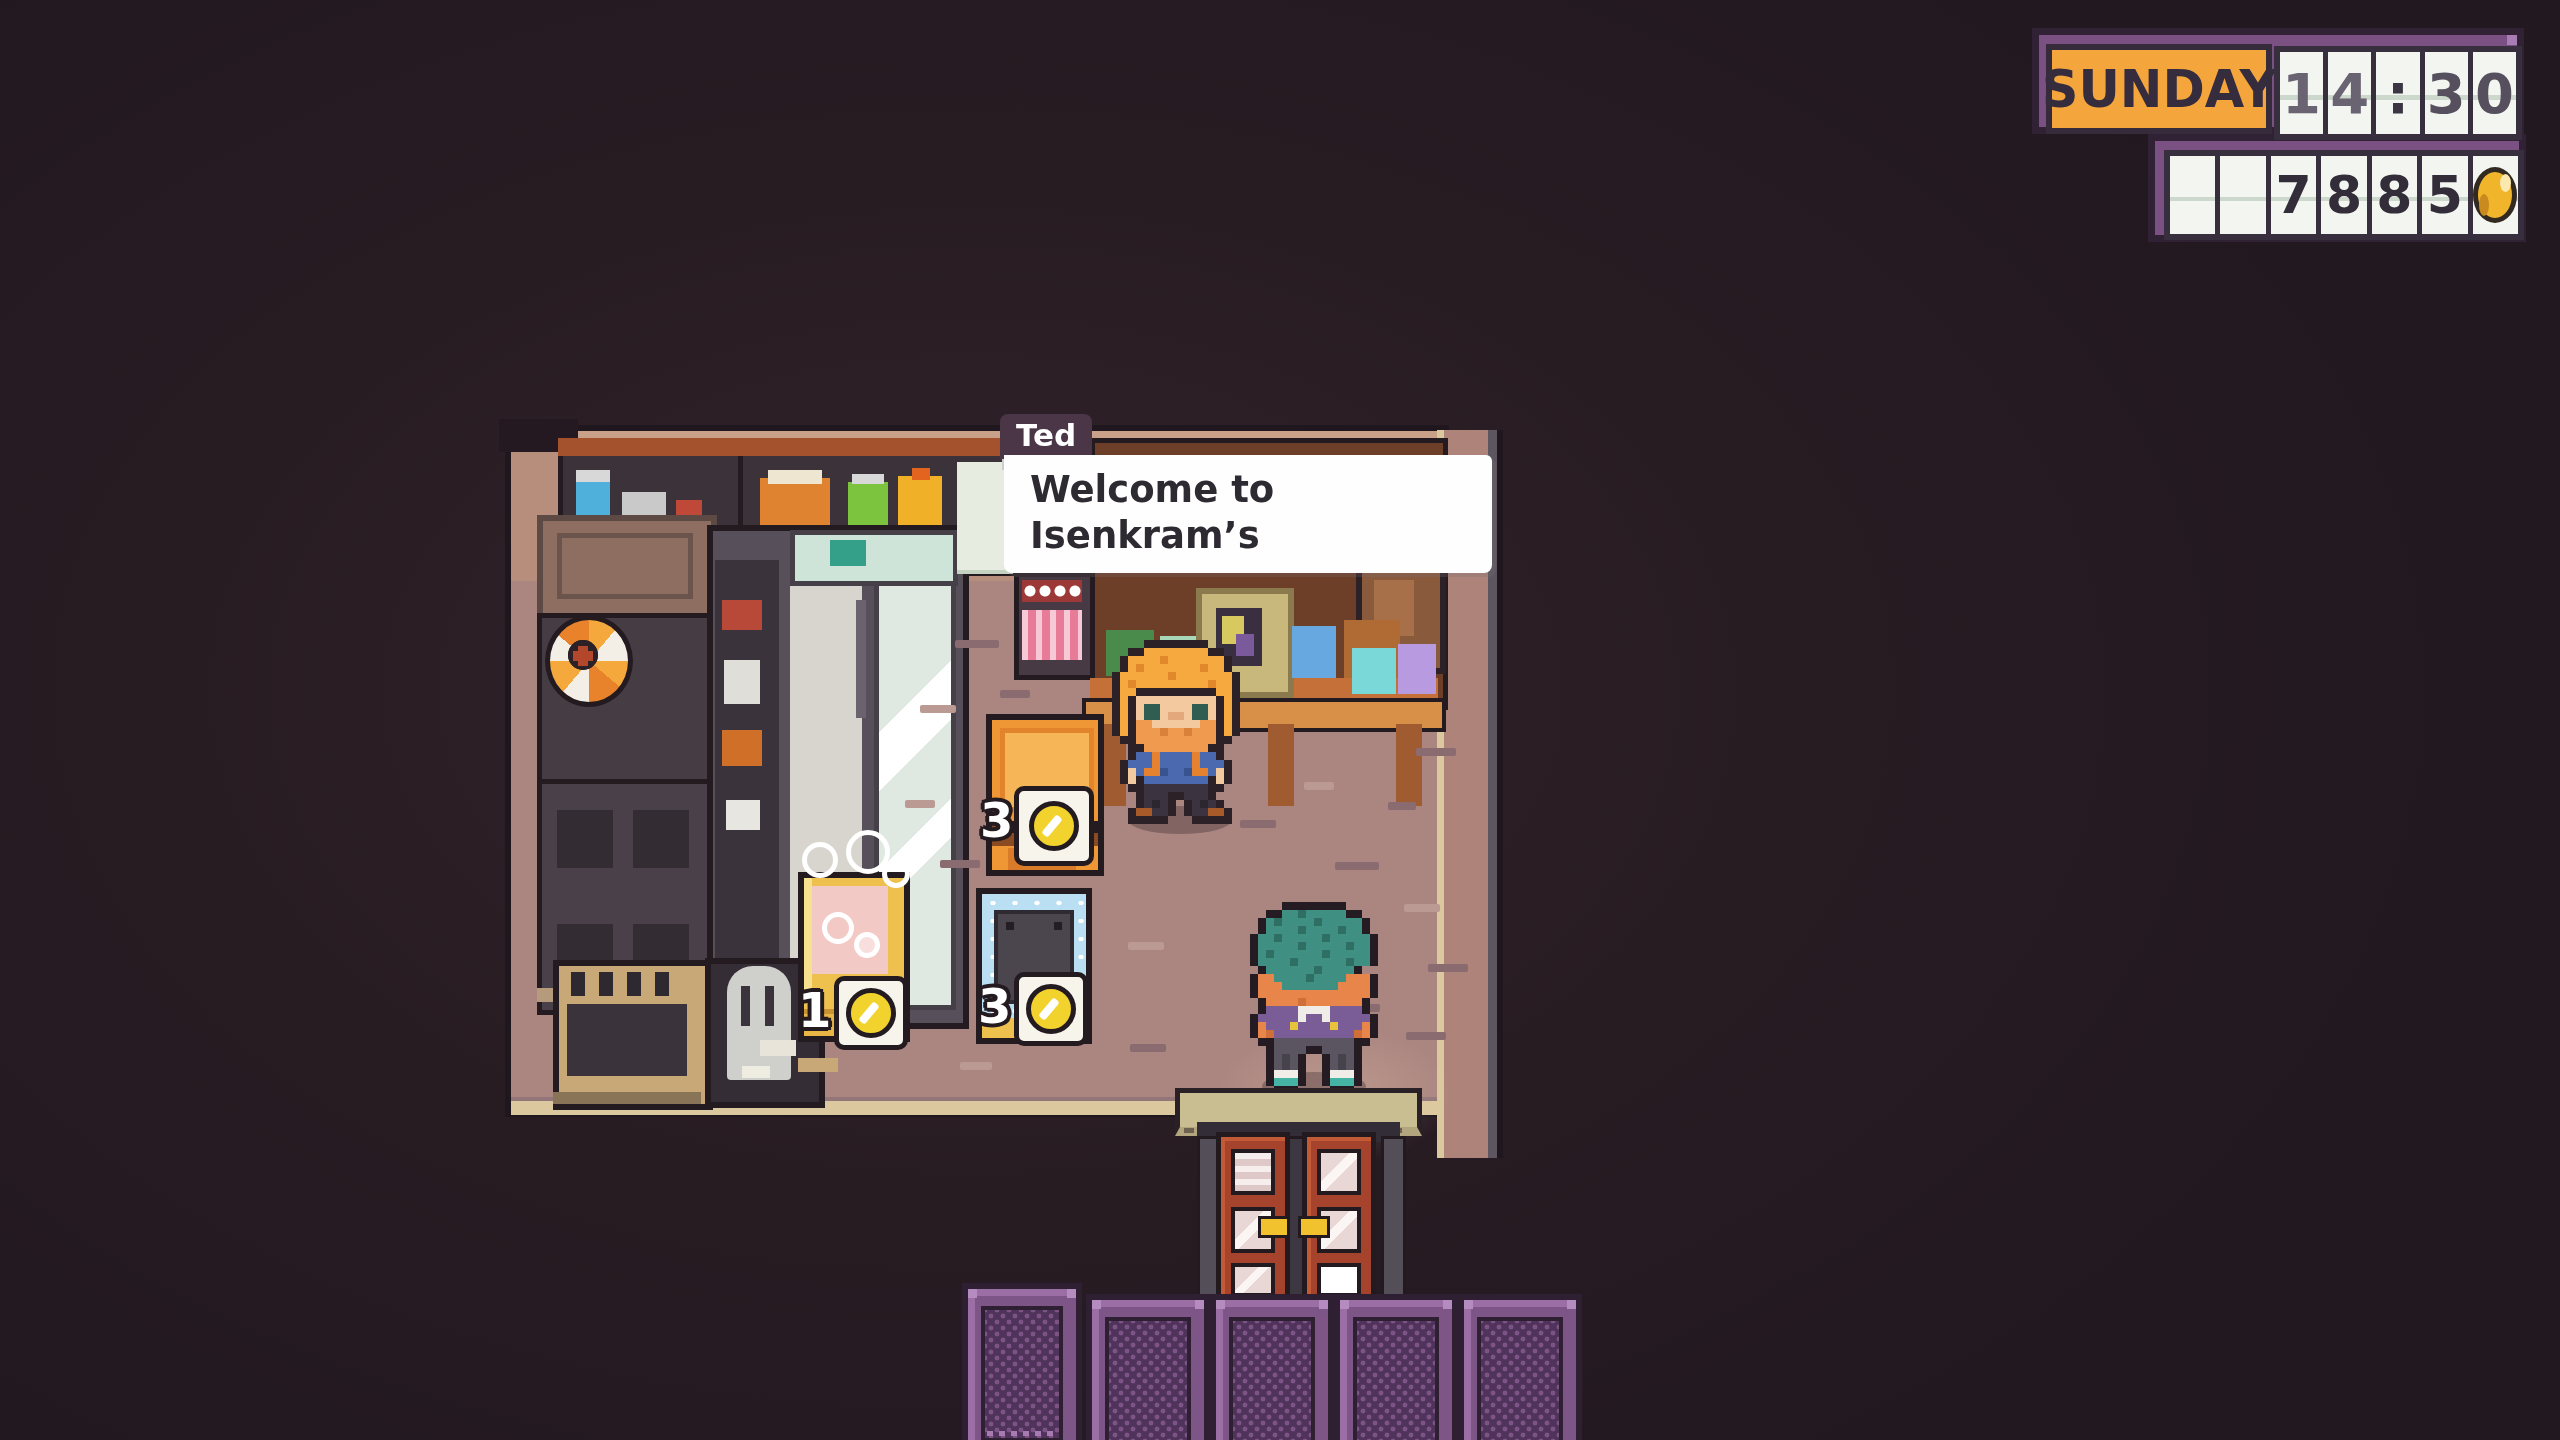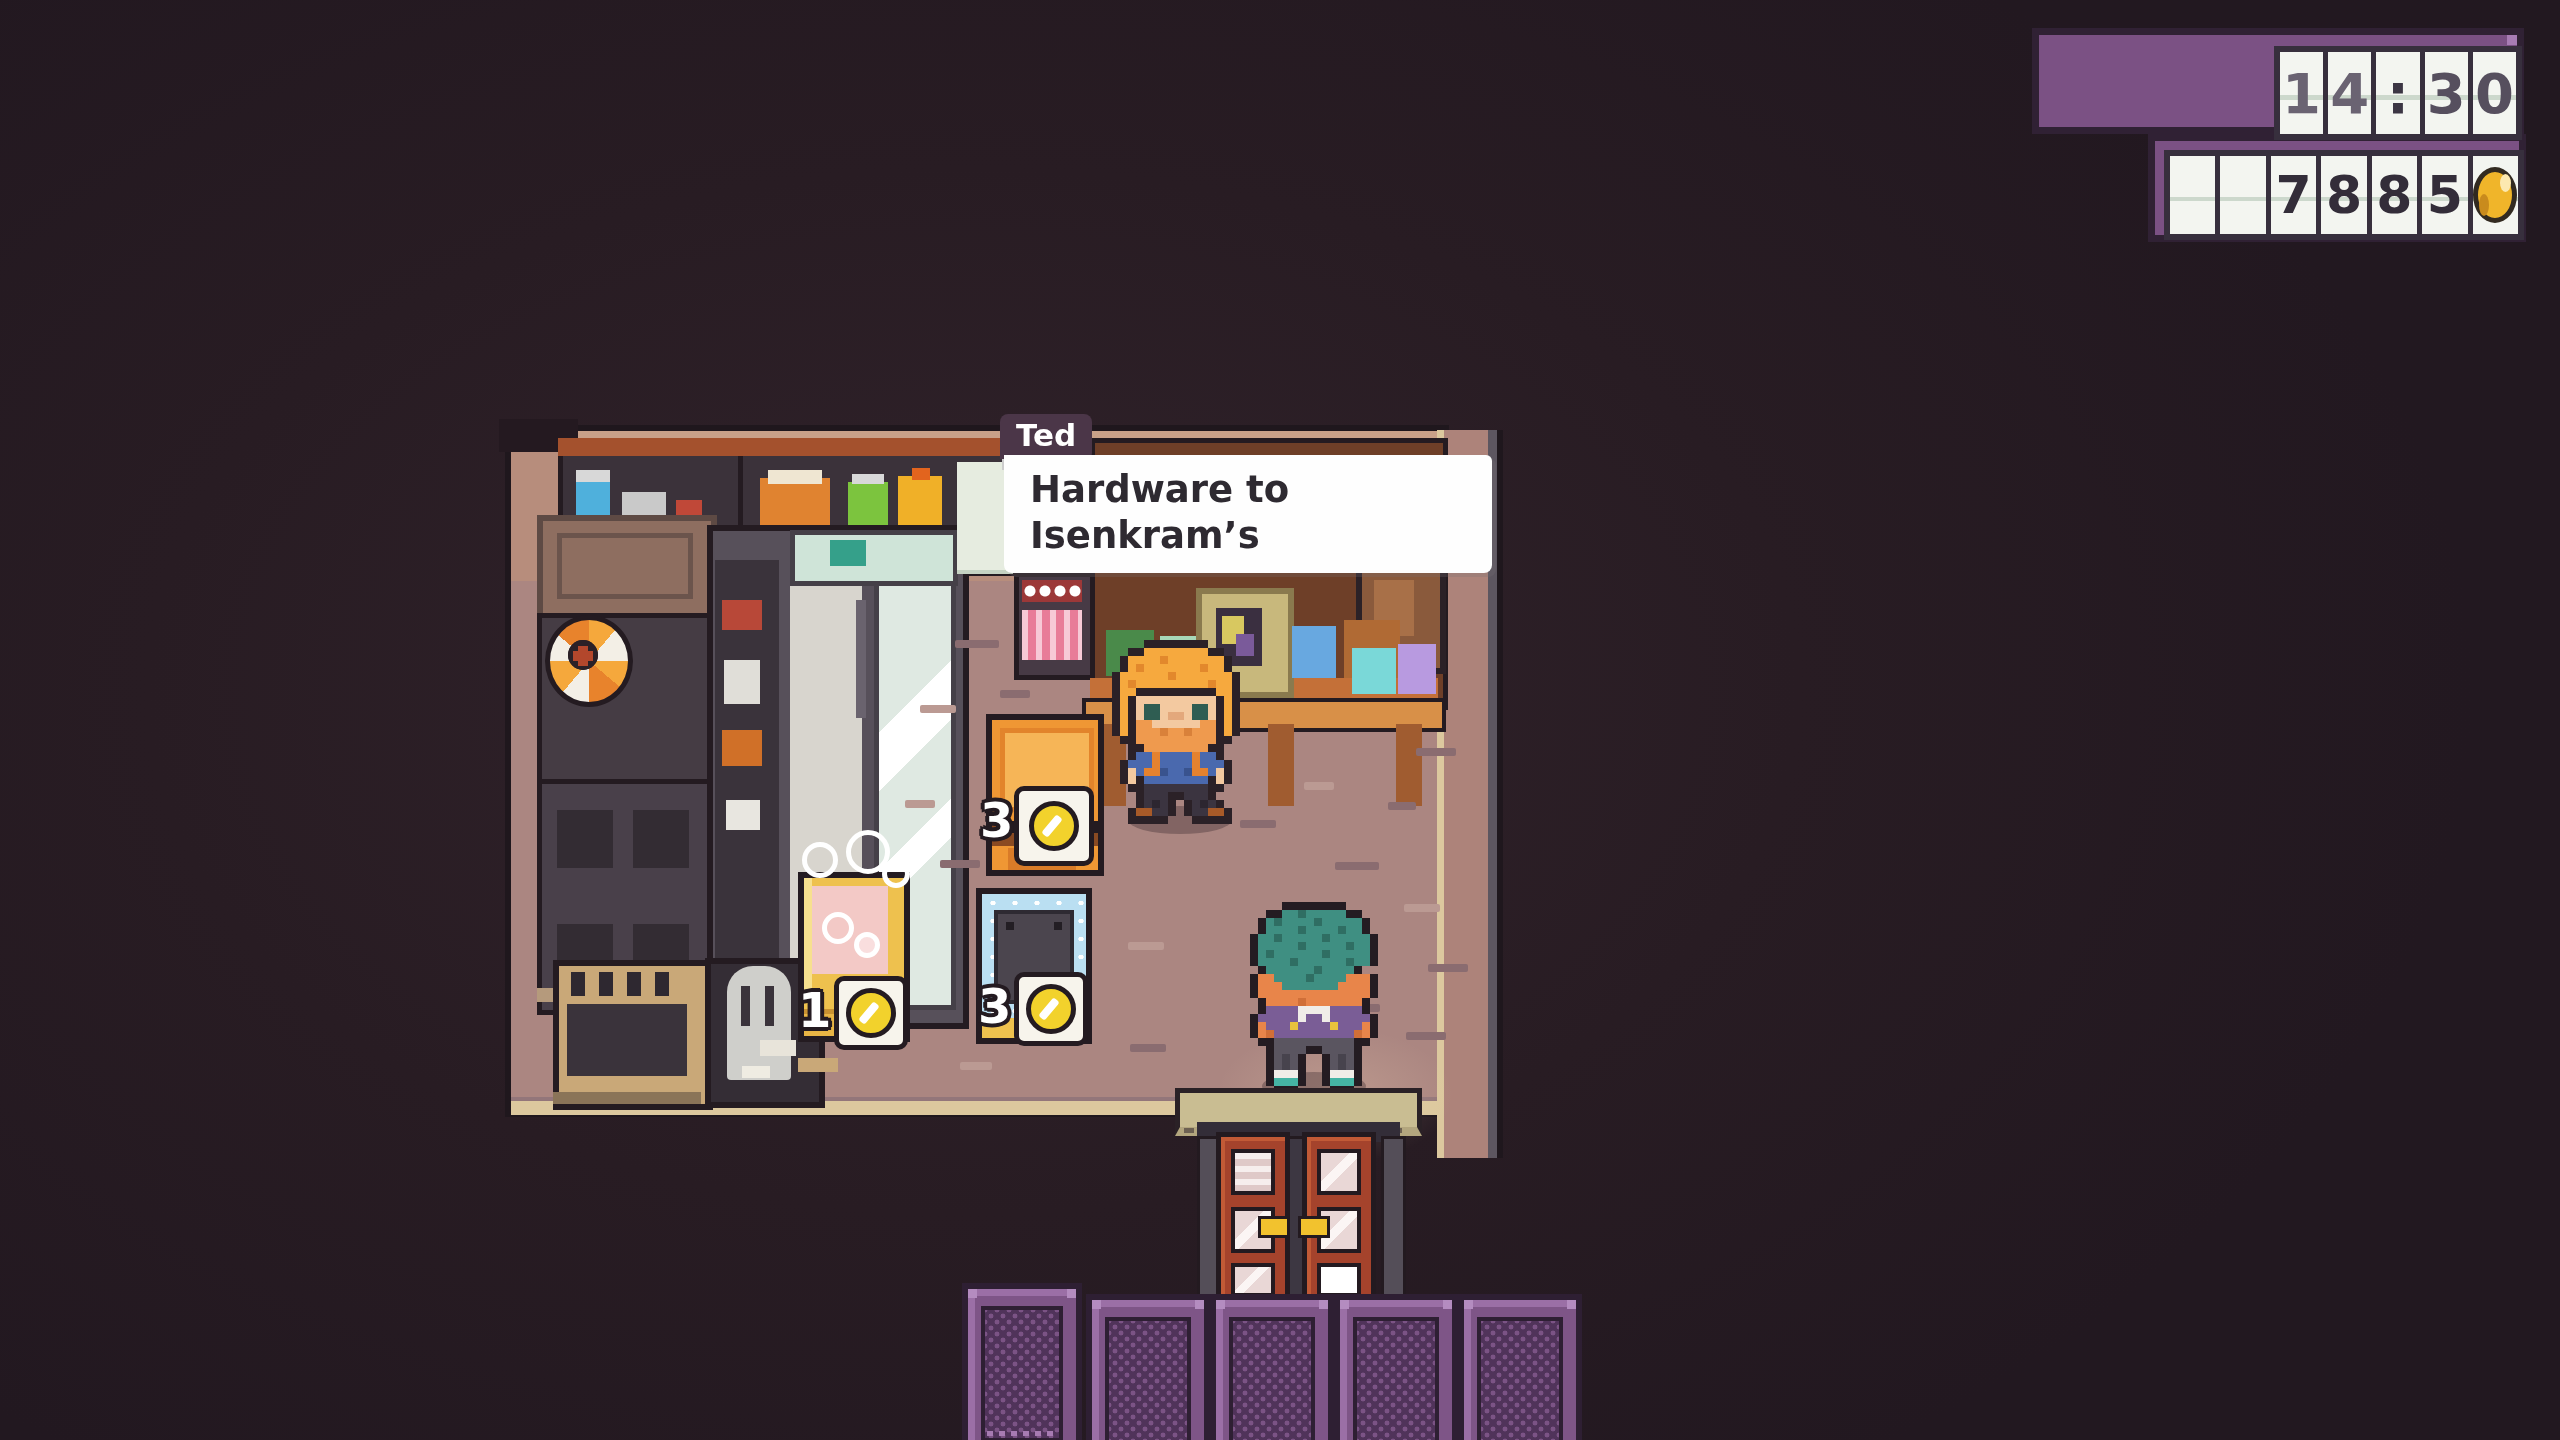--- a/index.html
+++ b/index.html
@@ -314,29 +314,30 @@
     </div>
   <div class="fence" style="left:1458px;top:1294px;width:112px;height:146px;">
     <div class="mesh"></div>
       <span class="px1"></span>
       <span class="px2"></span>
     </div>
 
   <div id="nametag-shadow"></div>
   <div id="nametag">Ted</div>
   <div id="dialog">
-    <div>Hardware to Isenkram’s</div>
+    <div>Welcome to Isenkram’s</div>
   </div>
 
   <div class="hud-frame" style="left:2032px;top:28px;width:478px;height:92px;">
     <span class="hud-corner" style="right:0;top:0;"></span>
   </div>
   <div class="hud-frame" style="left:2148px;top:134px;width:364px;height:94px;">
     <span class="hud-corner" style="right:0;bottom:0;"></span>
   </div>
+  <div id="sunday-box">SUNDAY</div>
   <div class="cellrow" id="time-box">
     <div class="cell">1</div>
     <div class="cell">4</div>
     <div class="cell c-colon">:</div>
     <div class="cell c-dark">3</div>
     <div class="cell c-dark">0</div>
   </div>
   <div class="cellrow" id="money-box">
     <div class="cell"></div>
     <div class="cell"></div>

